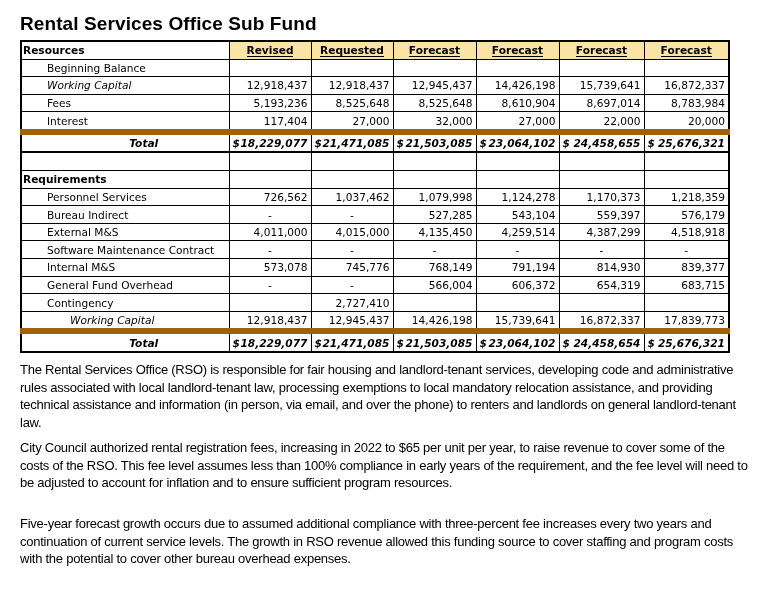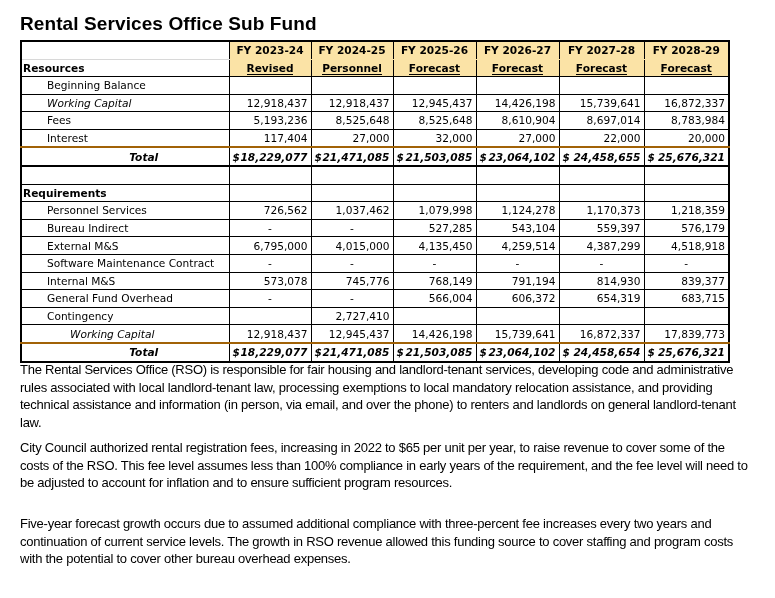--- a/index.html
+++ b/index.html
@@ -66,21 +66,21 @@
       padding-bottom: 0;
     }
     table.fund td.lbl { text-align: left; }
     table.fund td.section { font-weight: bold; padding-left: 1px; }
     table.fund td.ind1 { padding-left: 25px; }
     table.fund td.ind2 { padding-left: 48px; font-style: italic; }
     table.fund td.ital { font-style: italic; }
     table.fund tr.total td {
       font-weight: bold;
       font-style: italic;
-      border-top: 2px solid #a16207;
+      border-top: 6px solid #a16207;
       border-bottom: 2px solid #000;
     }
     table.fund tr.total td.lbl { text-align: center; padding-left: 40px; }
     table.fund tr.total td .cur {
       float: left;
       font-style: italic;
     }
     .text {
       position: absolute;
       left: 20px;
@@ -104,33 +104,24 @@
   <colgroup>
     <col class="c-label">
       <col class="c1">
       <col class="c2">
       <col class="c3">
       <col class="c4">
       <col class="c5">
       <col class="c6">
   </colgroup>
   <tbody>
-    <tr class="hdr hdr1">
-      <td class="lbl"></td>
-      <td class="yr">FY 2023-24</td>
-      <td class="yr">FY 2024-25</td>
-      <td class="yr">FY 2025-26</td>
-      <td class="yr">FY 2026-27</td>
-      <td class="yr">FY 2027-28</td>
-      <td class="yr">FY 2028-29</td>
-    </tr>
     <tr class="hdr hdr2">
       <td class="lbl section">Resources</td>
       <td class="yr"><span>Revised</span></td>
-      <td class="yr"><span>Personnel</span></td>
+      <td class="yr"><span>Requested</span></td>
       <td class="yr"><span>Forecast</span></td>
       <td class="yr"><span>Forecast</span></td>
       <td class="yr"><span>Forecast</span></td>
       <td class="yr"><span>Forecast</span></td>
     </tr>
 
     <tr>
       <td class="lbl ind1">Beginning Balance</td>
       <td class="num"></td>
       <td class="num"></td>
@@ -209,21 +200,21 @@
       <td class="lbl ind1">Bureau Indirect</td>
       <td class="dash">-</td>
       <td class="dash">-</td>
       <td class="num">527,285</td>
       <td class="num">543,104</td>
       <td class="num">559,397</td>
       <td class="num">576,179</td>
     </tr>
     <tr>
       <td class="lbl ind1">External M&amp;S</td>
-      <td class="num">6,795,000</td>
+      <td class="num">4,011,000</td>
       <td class="num">4,015,000</td>
       <td class="num">4,135,450</td>
       <td class="num">4,259,514</td>
       <td class="num">4,387,299</td>
       <td class="num">4,518,918</td>
     </tr>
     <tr>
       <td class="lbl ind1">Software Maintenance Contract</td>
       <td class="dash">-</td>
       <td class="dash">-</td>

